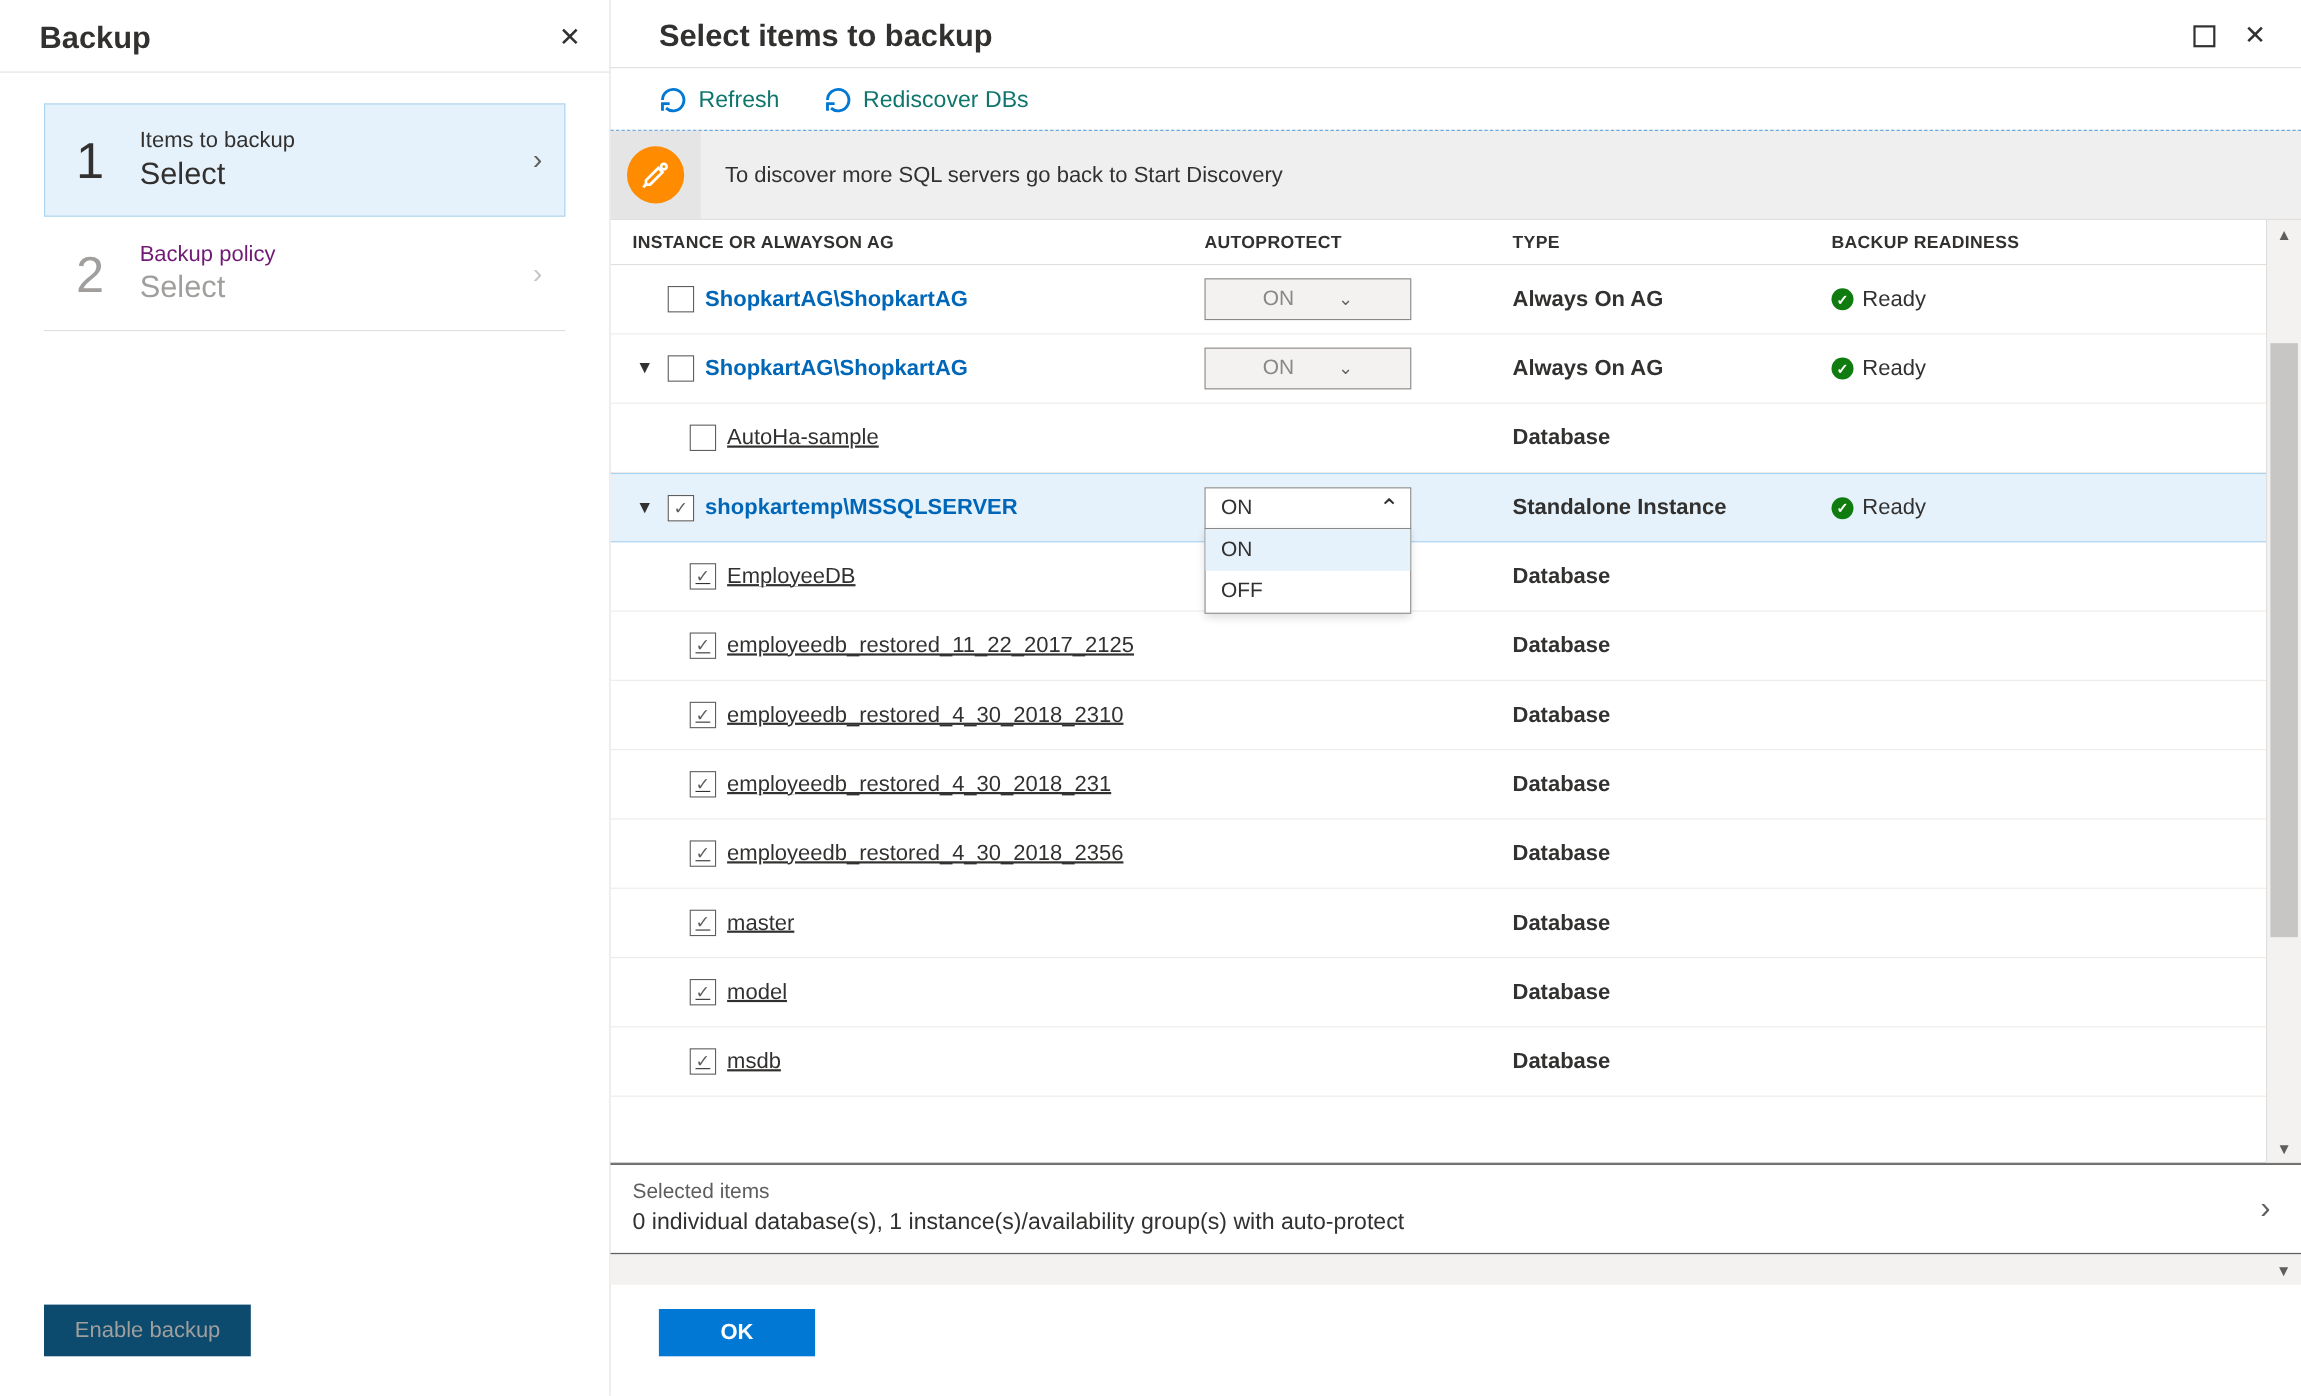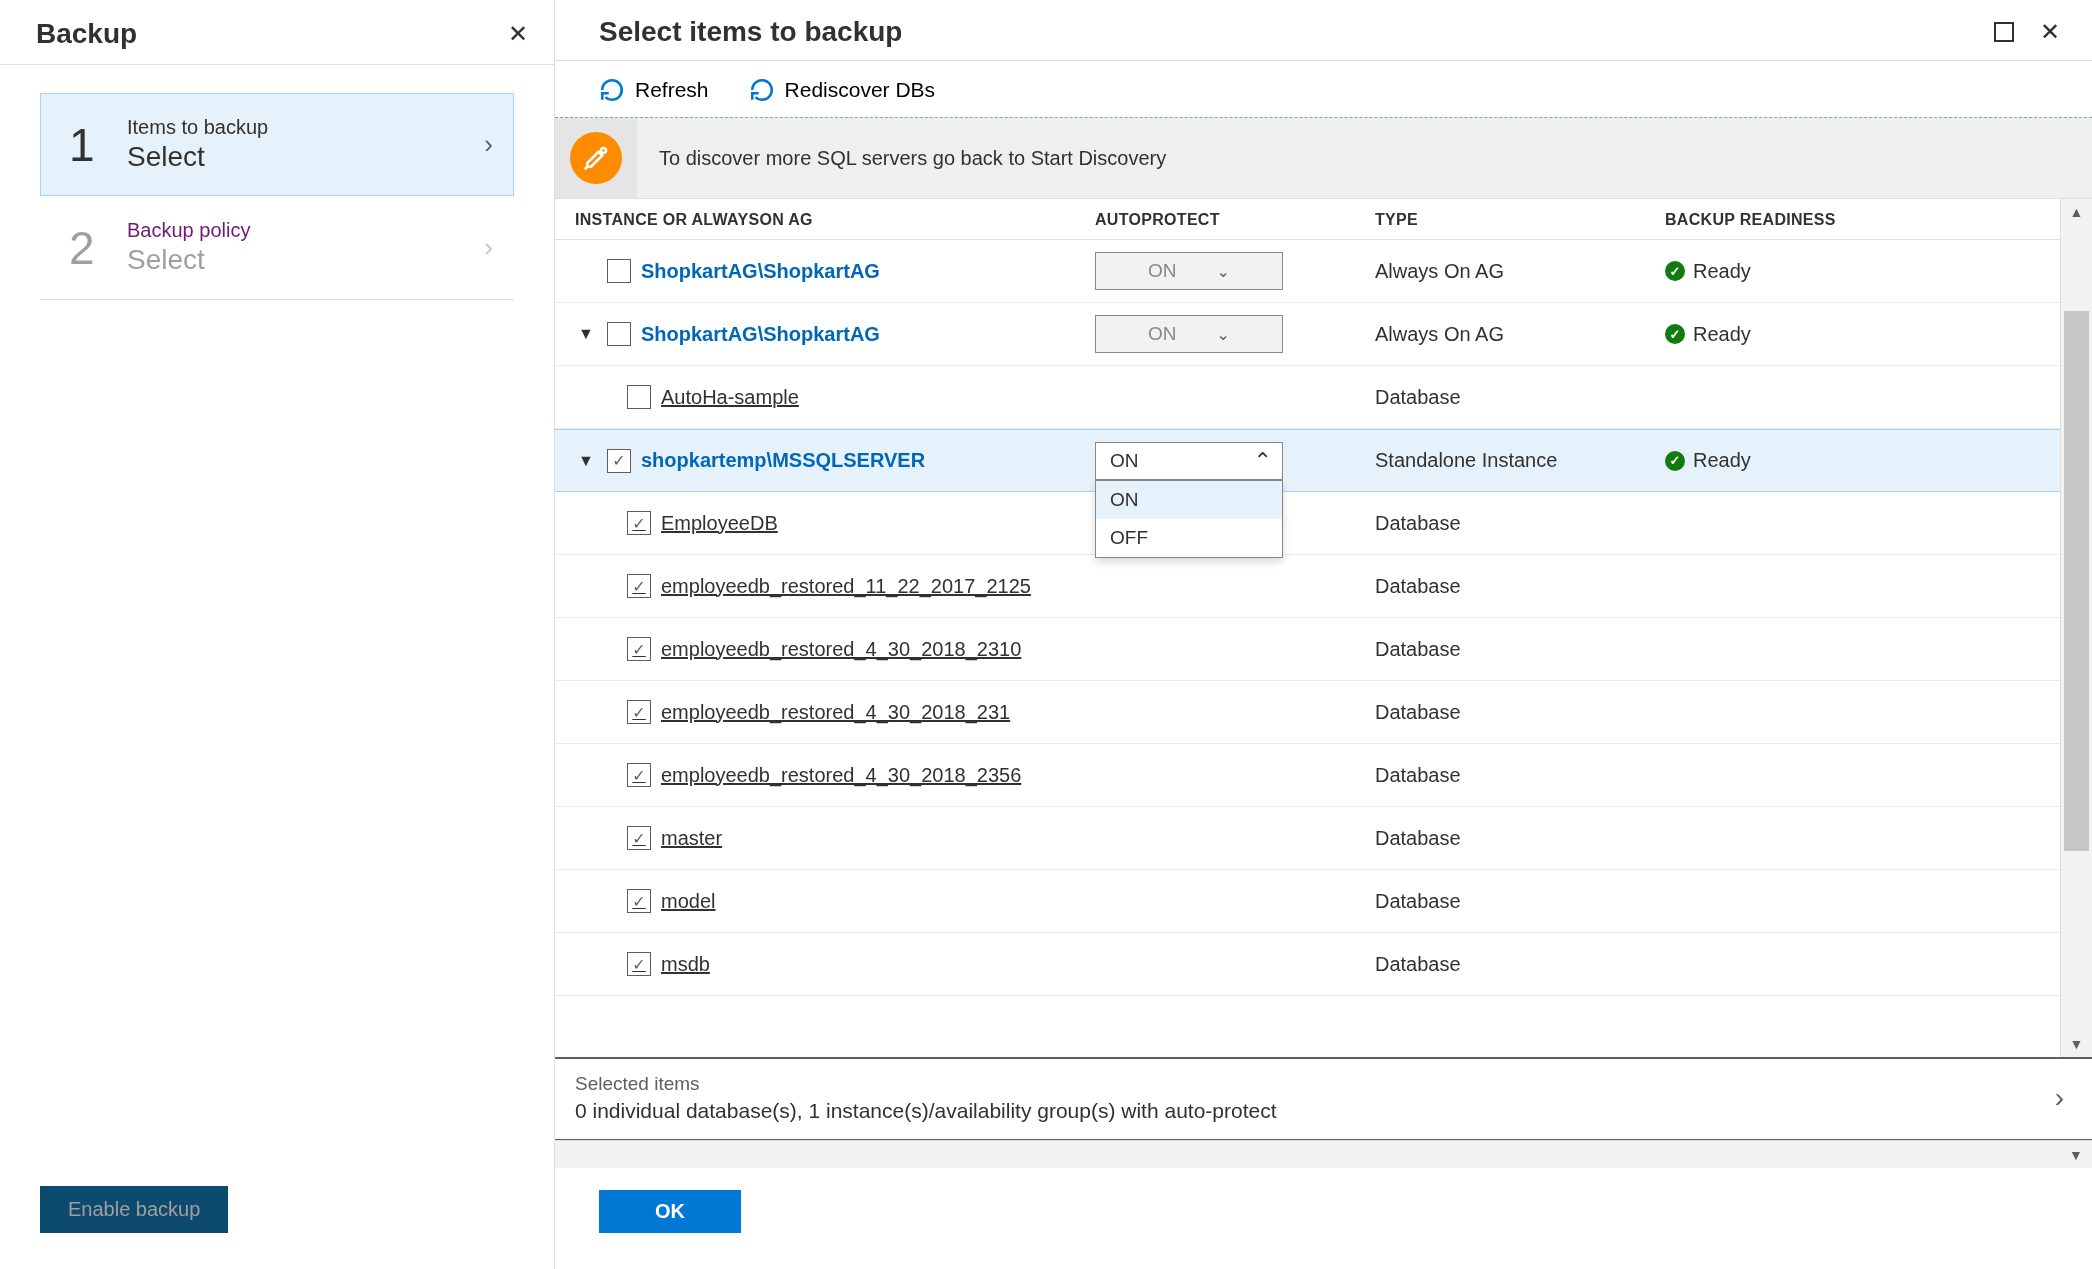--- a/index.html
+++ b/index.html
@@ -128,21 +128,21 @@
     display: flex;
     align-items: center;
     gap: 40px;
     padding: 16px 44px 14px 44px;
   }
   .toolbar-item {
     display: flex;
     align-items: center;
     gap: 10px;
     font-size: 21px;
-    color: #000000;
+    color: #0f766e;
     cursor: pointer;
   }
   .refresh-svg { width: 26px; height: 26px; }
 
   .info-banner {
     display: flex;
     align-items: stretch;
     background: #efefef;
     border-top: 1px dashed #6ca9e0;
     border-bottom: 1px solid #e1dfdd;
@@ -241,21 +241,21 @@
     border-top: 1px solid #a9d3f2;
     border-bottom: 1px solid #a9d3f2;
   }
   .cell-instance {
     width: 520px;
     display:flex;
     align-items:center;
     gap: 10px;
   }
   .cell-auto { width: 280px; display:flex; align-items:center; }
-  .cell-type { width: 290px; }
+  .cell-type { width: 290px; font-weight: bold; }
   .cell-ready { flex:1; display:flex; align-items:center; gap:8px; }
 
   .caret-toggle {
     width: 22px;
     display:inline-flex;
     justify-content:center;
     font-size: 16px;
     color:#323130;
   }
   .spacer-caret { width: 22px; display:inline-block; }

